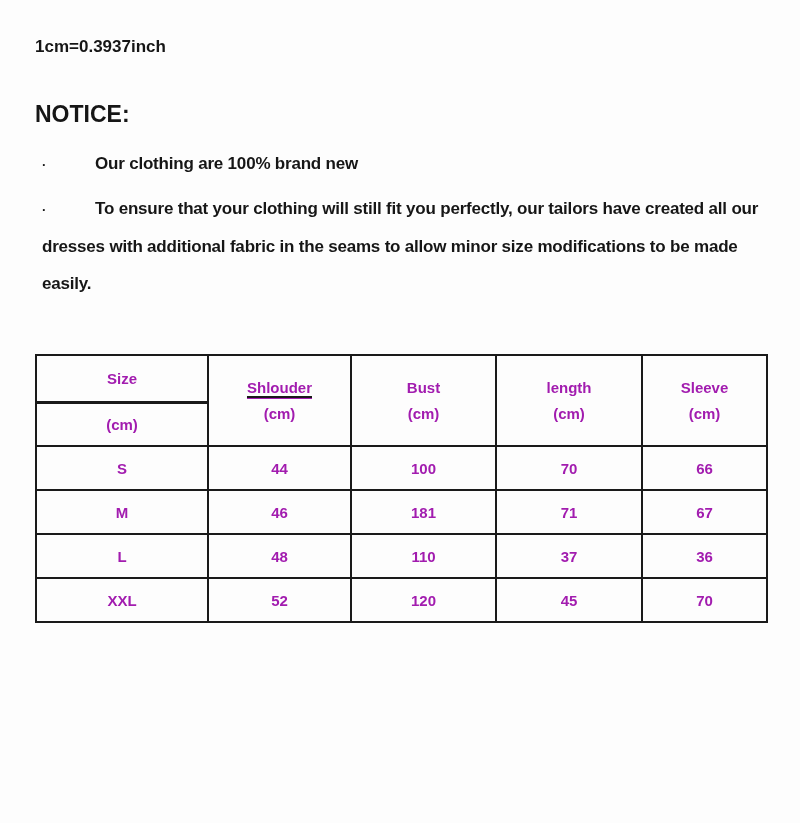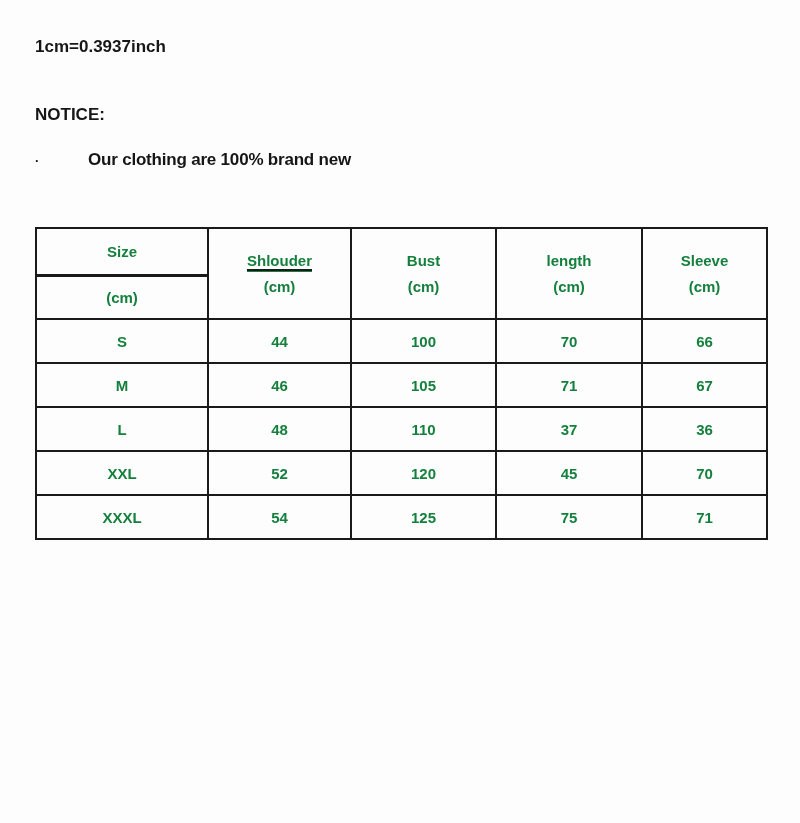--- a/index.html
+++ b/index.html
@@ -19,30 +19,30 @@
   }
 
   .conversion {
     margin: 0;
     font-size: 17px;
     line-height: 21px;
   }
 
   .notice-title {
     margin: 47px 0 0 0;
-    font-size: 17px;
+    font-size: 23px;
     line-height: 21px;
   }
 
   .notices { margin-top: 20px; }
 
   .notice-item {
-    margin: 0 0 7px 0;
+    margin: 0 0 7px 7px;
     font-size: 17px;
-    line-height: 29px;
+    line-height: 37px;
     letter-spacing: -0.2px;
   }
 
   .bullet {
     display: inline-block;
     width: 53px;
     font-size: 13px;
     vertical-align: baseline;
   }
 
@@ -50,21 +50,21 @@
     border-collapse: collapse;
     table-layout: fixed;
     width: 731px;
     margin-top: 52px;
   }
   .size-table th,
   .size-table td {
     border: 2px solid #1a1a1a;
     text-align: center;
     font-weight: 700;
-    color: #15803d;
+    color: #a21caf;
     padding: 0;
   }
   .col-size    { width: 172px; }
   .col-shoulder{ width: 143px; }
   .col-bust    { width: 145px; }
   .col-length  { width: 146px; }
   .col-sleeve  { width: 125px; }
 
   .size-table thead th {
     height: 89px;
@@ -110,20 +110,21 @@
 <body>
 
 <div class="page">
 
   <p class="conversion">1cm=0.3937inch</p>
 
   <h2 class="notice-title">NOTICE:</h2>
 
   <div class="notices">
     <p class="notice-item"><span class="bullet">·</span><span>Our clothing are 100% brand new</span></p>
+    <p class="notice-item"><span class="bullet">·</span><span>To ensure that your clothing will still fit you perfectly, our tailors have created all our dresses with additional fabric in the seams to allow minor size modifications to be made easily.</span></p>
   </div>
 
   <table class="size-table">
     <colgroup>
       <col class="col-size">
       <col class="col-shoulder">
       <col class="col-bust">
       <col class="col-length">
       <col class="col-sleeve">
     </colgroup>
@@ -155,41 +156,34 @@
       <tr>
         <td>S</td>
         <td>44</td>
         <td>100</td>
         <td>70</td>
         <td>66</td>
       </tr>
       <tr>
         <td>M</td>
         <td>46</td>
-        <td>105</td>
+        <td>181</td>
         <td>71</td>
         <td>67</td>
       </tr>
       <tr>
         <td>L</td>
         <td>48</td>
         <td>110</td>
         <td>37</td>
         <td>36</td>
       </tr>
       <tr>
         <td>XXL</td>
         <td>52</td>
         <td>120</td>
         <td>45</td>
         <td>70</td>
       </tr>
-      <tr>
-        <td>XXXL</td>
-        <td>54</td>
-        <td>125</td>
-        <td>75</td>
-        <td>71</td>
-      </tr>
     </tbody>
   </table>
 
 </div>
 
 </body></html>

